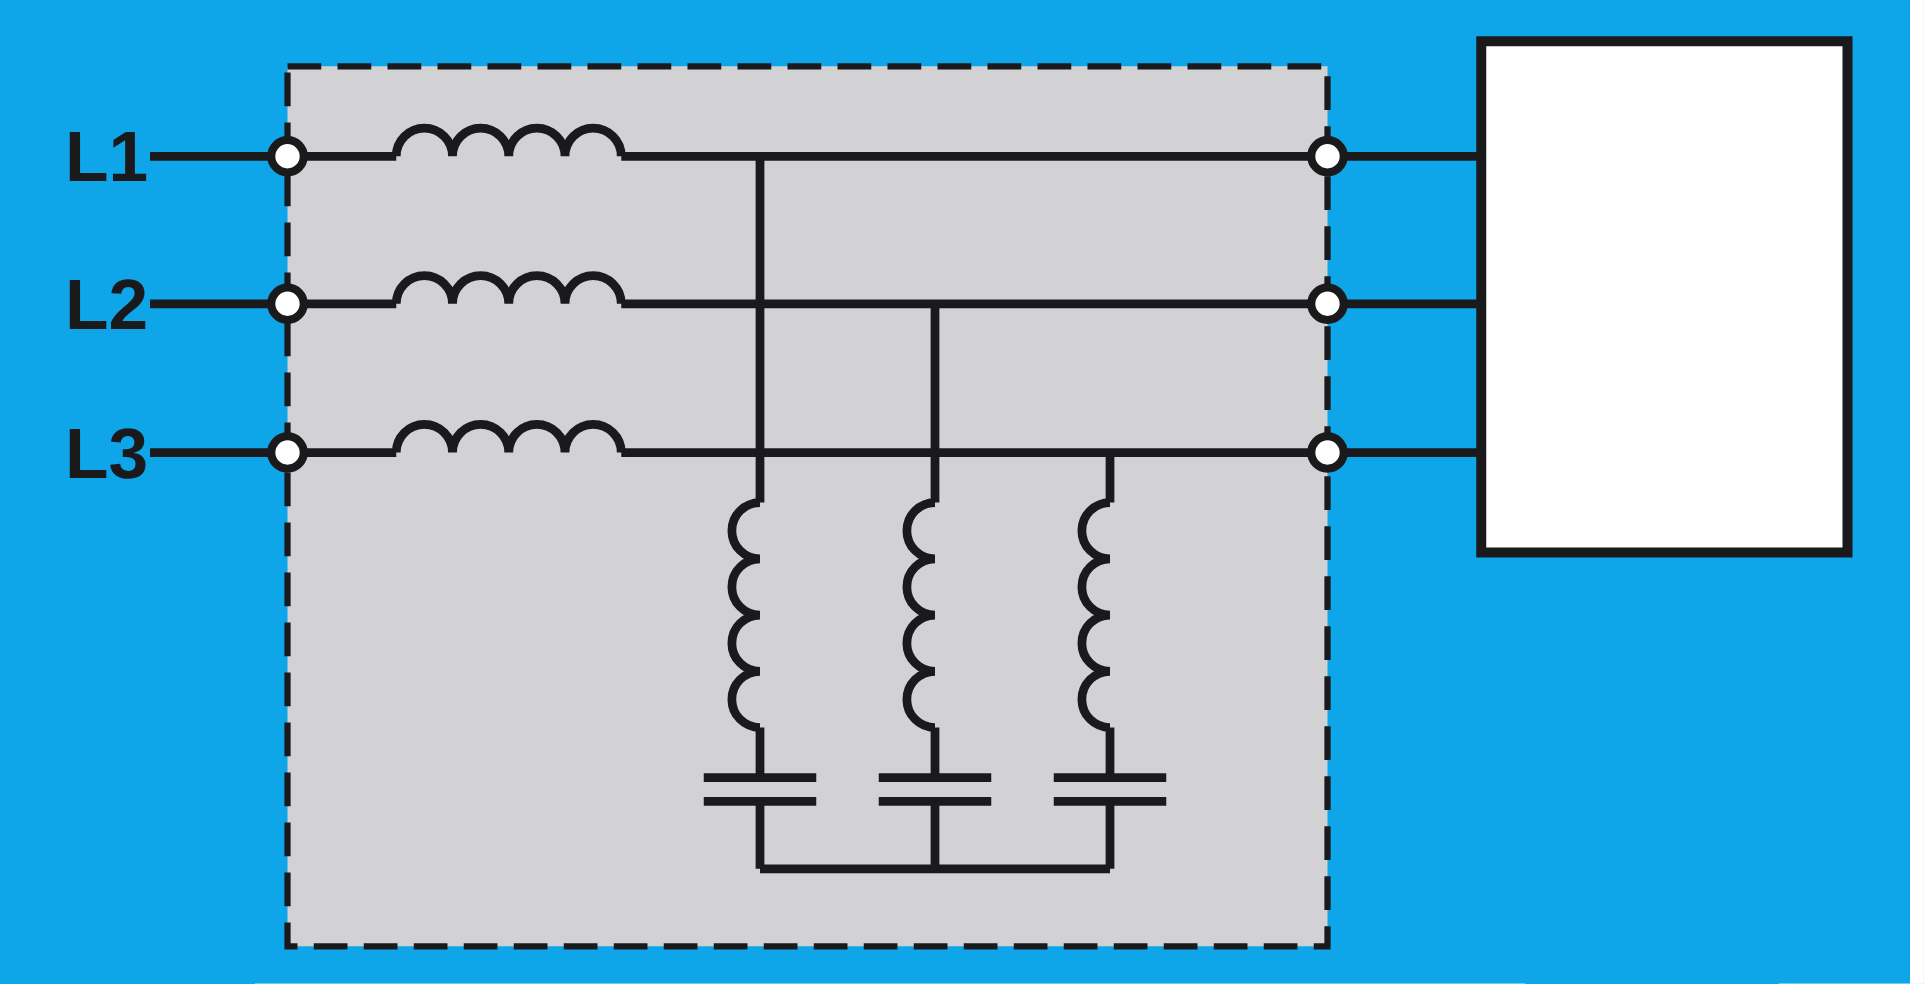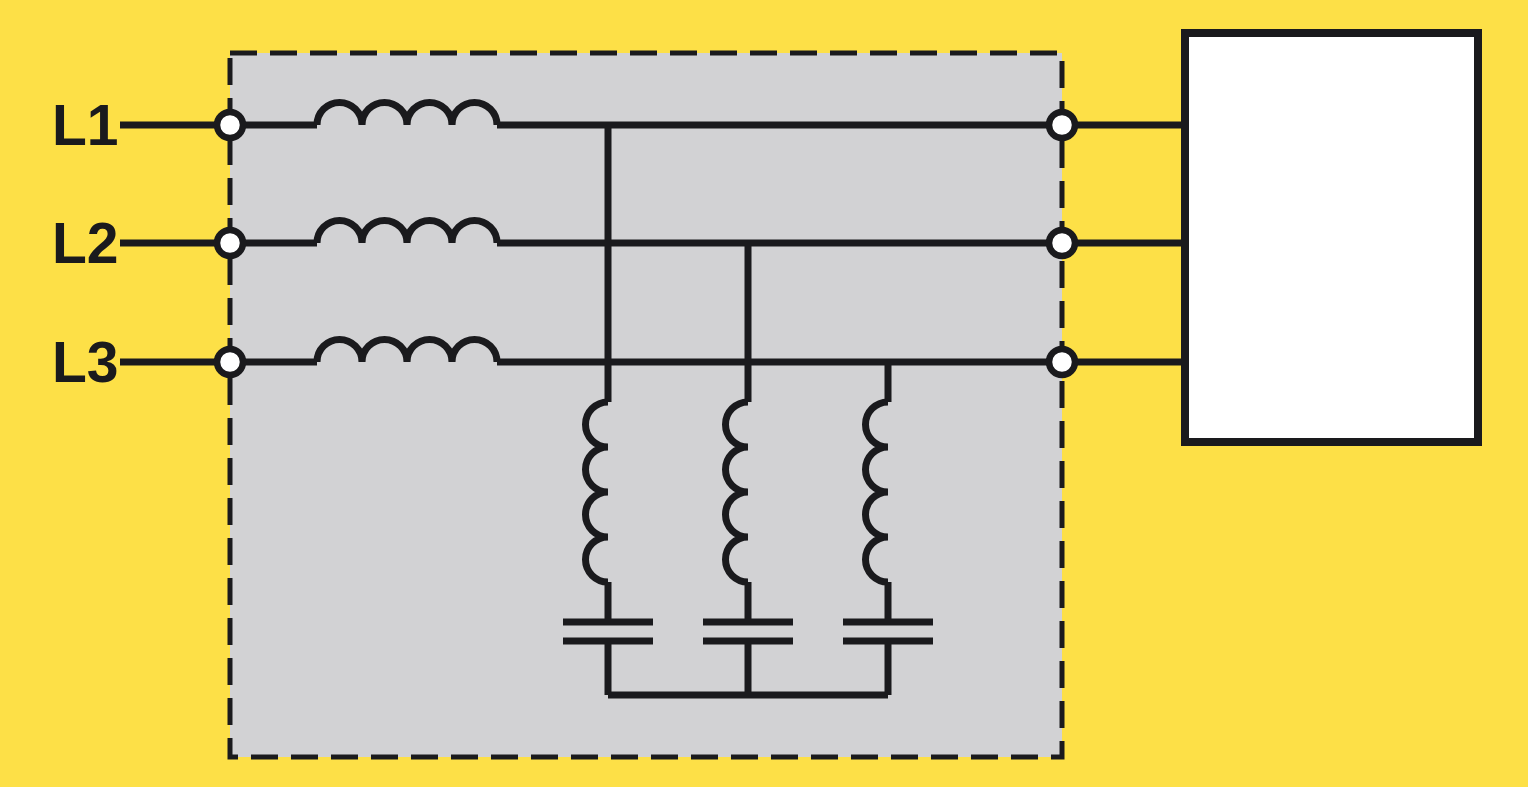--- a/index.html
+++ b/index.html
@@ -8,21 +8,21 @@
     background: #ffffff;
     width: 1539px;
     height: 787px;
     overflow: hidden;
     font-family: "Liberation Sans", sans-serif;
   }
   .stage {
     position: relative;
     width: 1528px;
     height: 787px;
-    background: #fde047;
+    background: #0ea5e9;
   }
   svg { display: block; }
   .wire {
     fill: none;
     stroke: #1a1a1d;
     stroke-width: 7;
     stroke-linecap: butt;
     stroke-linejoin: miter;
   }
   .enclosure {

